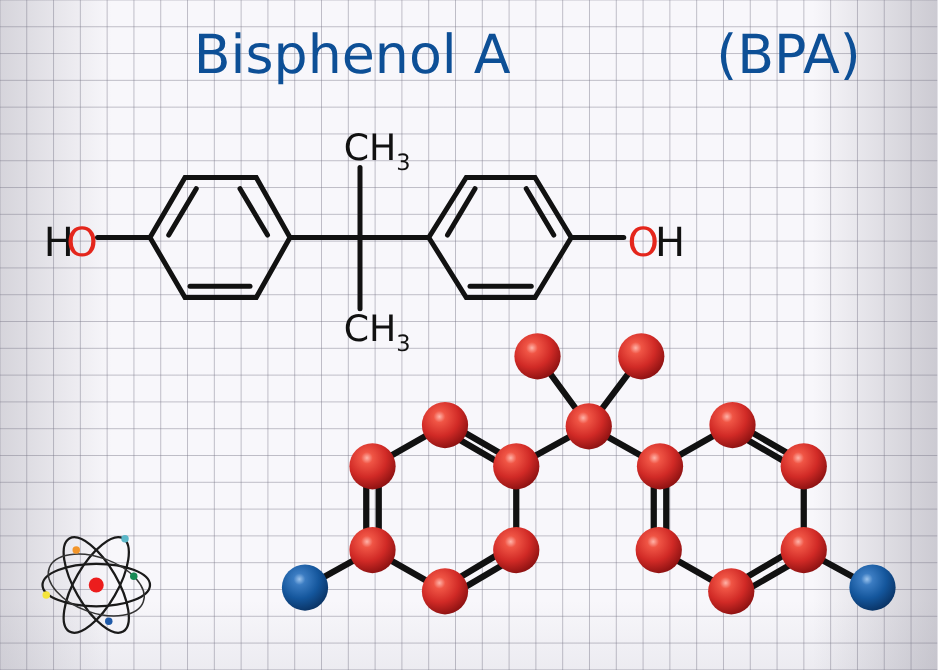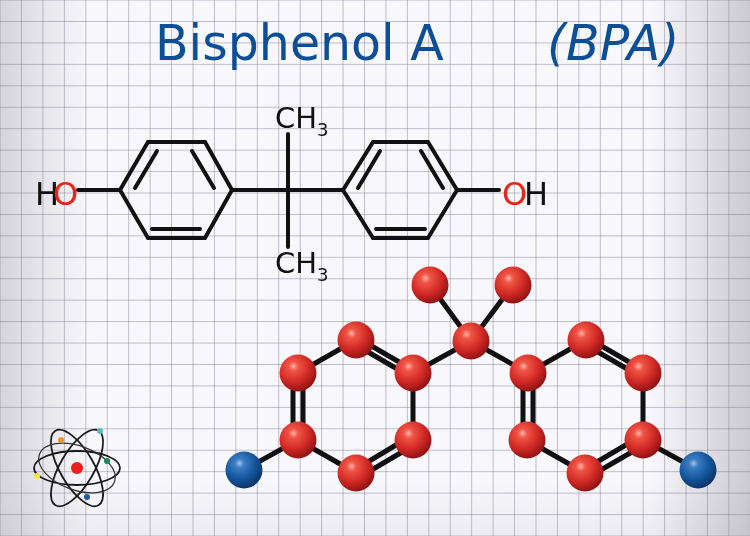--- a/index.html
+++ b/index.html
@@ -14,24 +14,24 @@
     .grid {
       position: absolute; left: 0; top: 0; width: 750px; height: 536px;
       background-image:
         linear-gradient(90deg, rgba(120,118,135,0.45) 1px, transparent 1px),
         linear-gradient(180deg, rgba(120,118,135,0.45) 1px, transparent 1px);
       background-size: 21.45px 21.45px;
       background-position: 21px 21px;
     }
     .title {
       position: absolute; top: 14px; font-family: "DejaVu Sans", sans-serif;
-      font-size: 49px; color: #0d4f96; font-weight: normal; letter-spacing: 0px; line-height: 60px;
+      font-size: 43px; color: #0d4f96; font-weight: normal; letter-spacing: 0px; line-height: 60px;
     }
     .title-main { left: 155px; }
-    .title-abbr { left: 547px; font-style: italic; }
+    .title-abbr { left: 573px; }
     svg.mol { position: absolute; left: 0; top: 0; }
     .lbl { font-family: "DejaVu Sans", sans-serif; }
   </style>
 </head>
 <body>
 
 <div class="paper"></div>
 <div class="grid"></div>
 
 <div class="title title-main">Bisphenol A</div>

